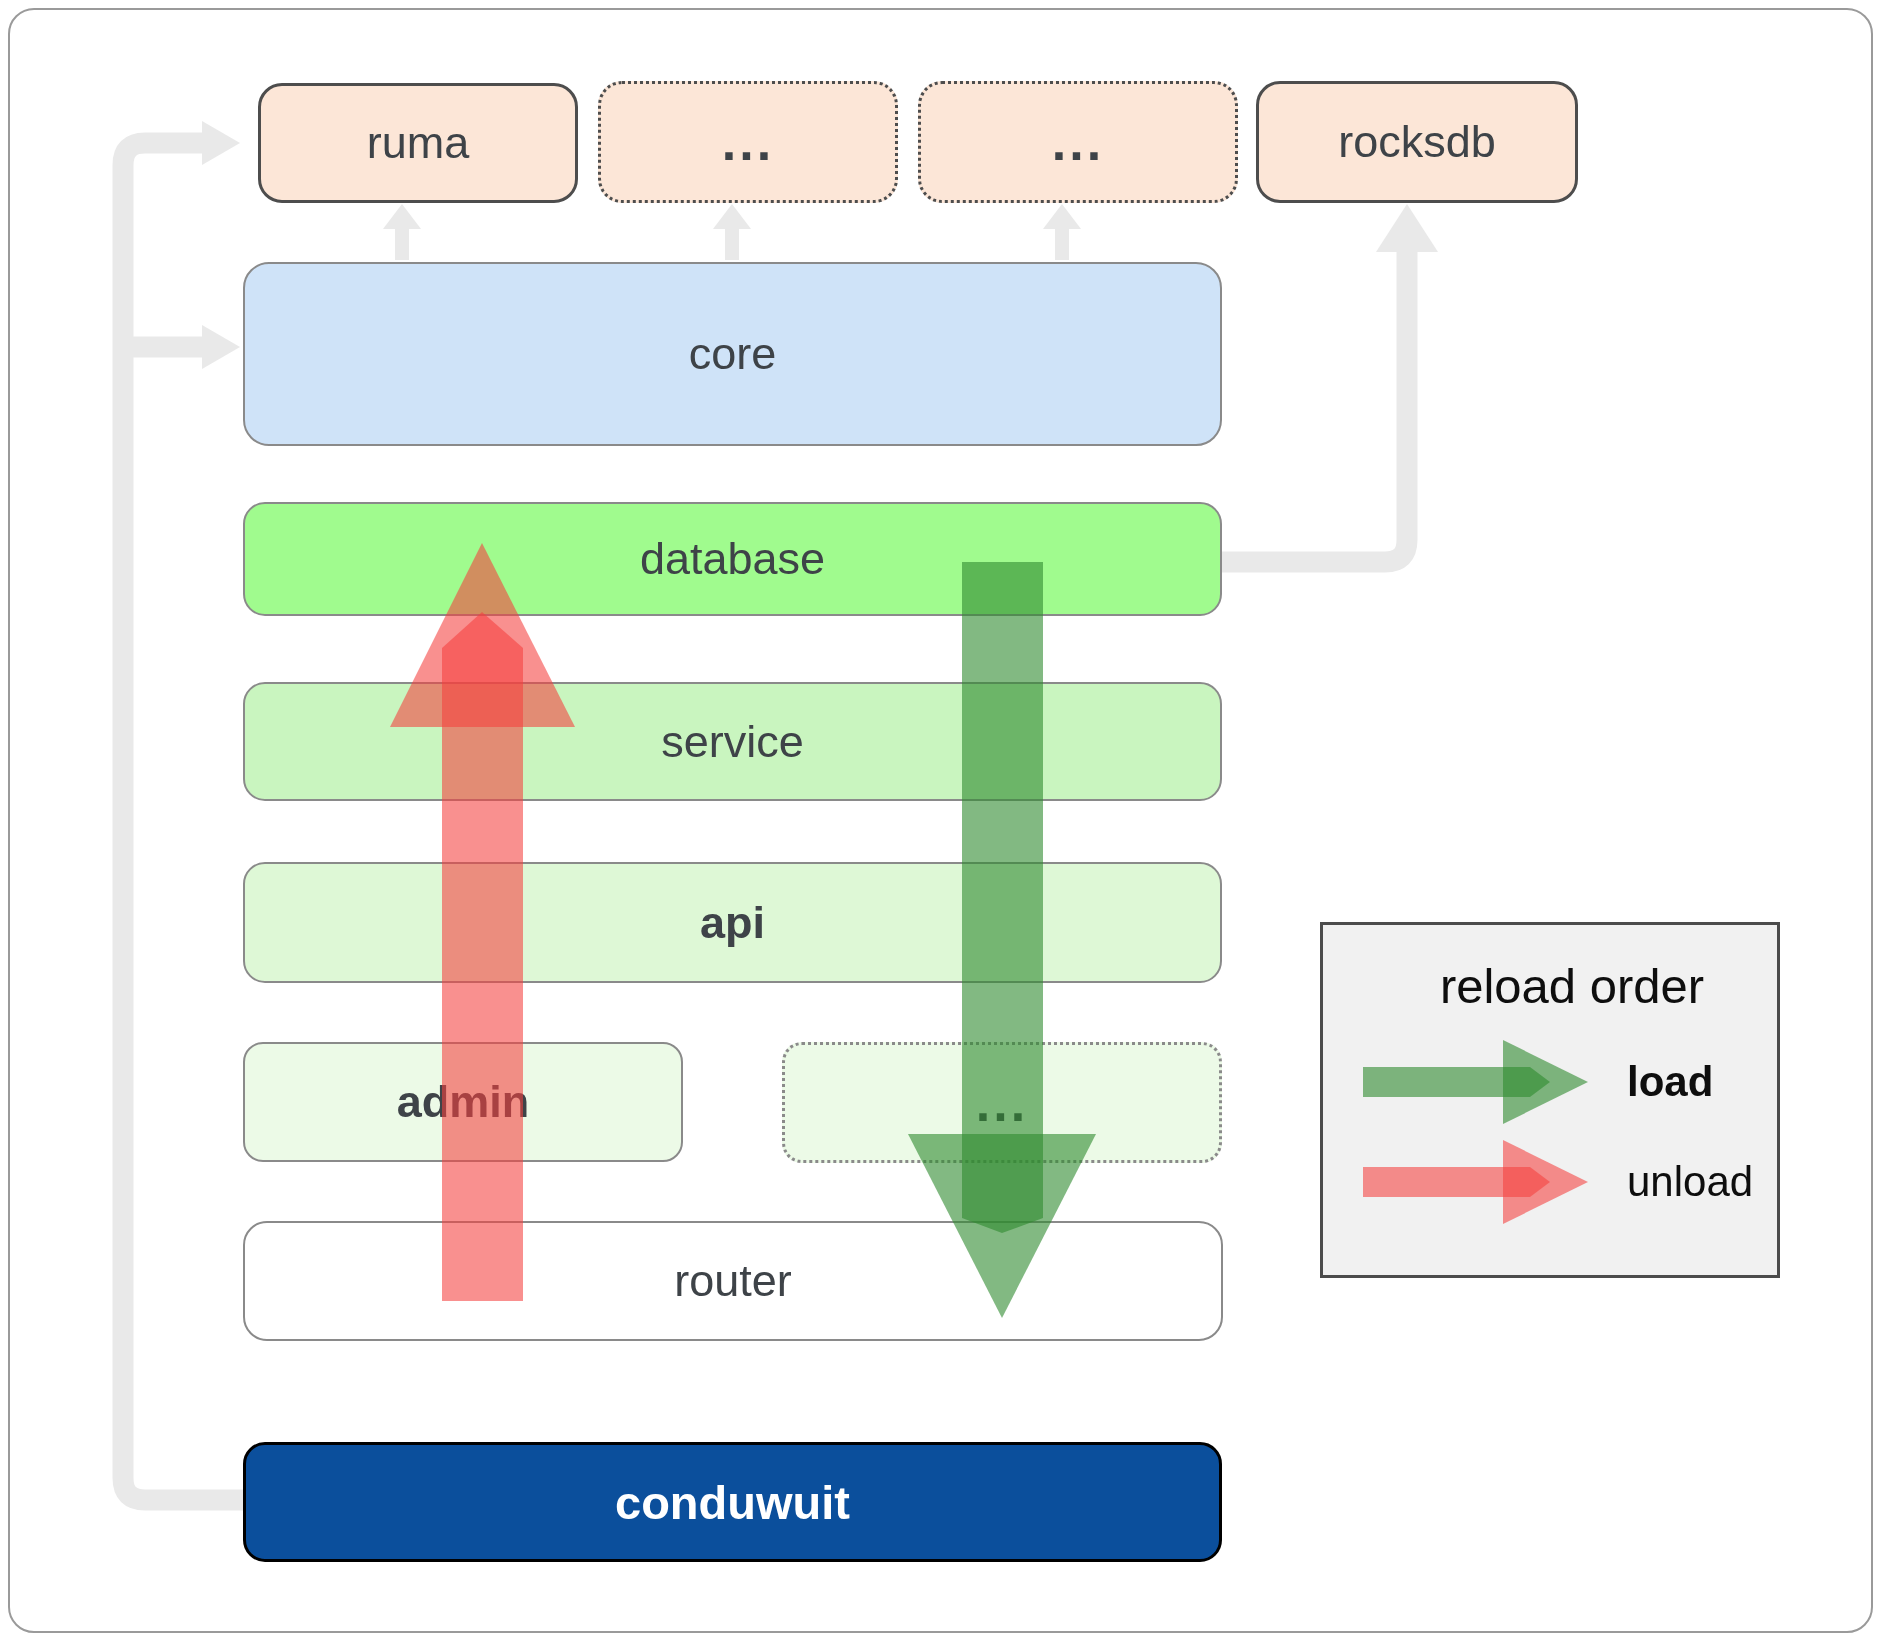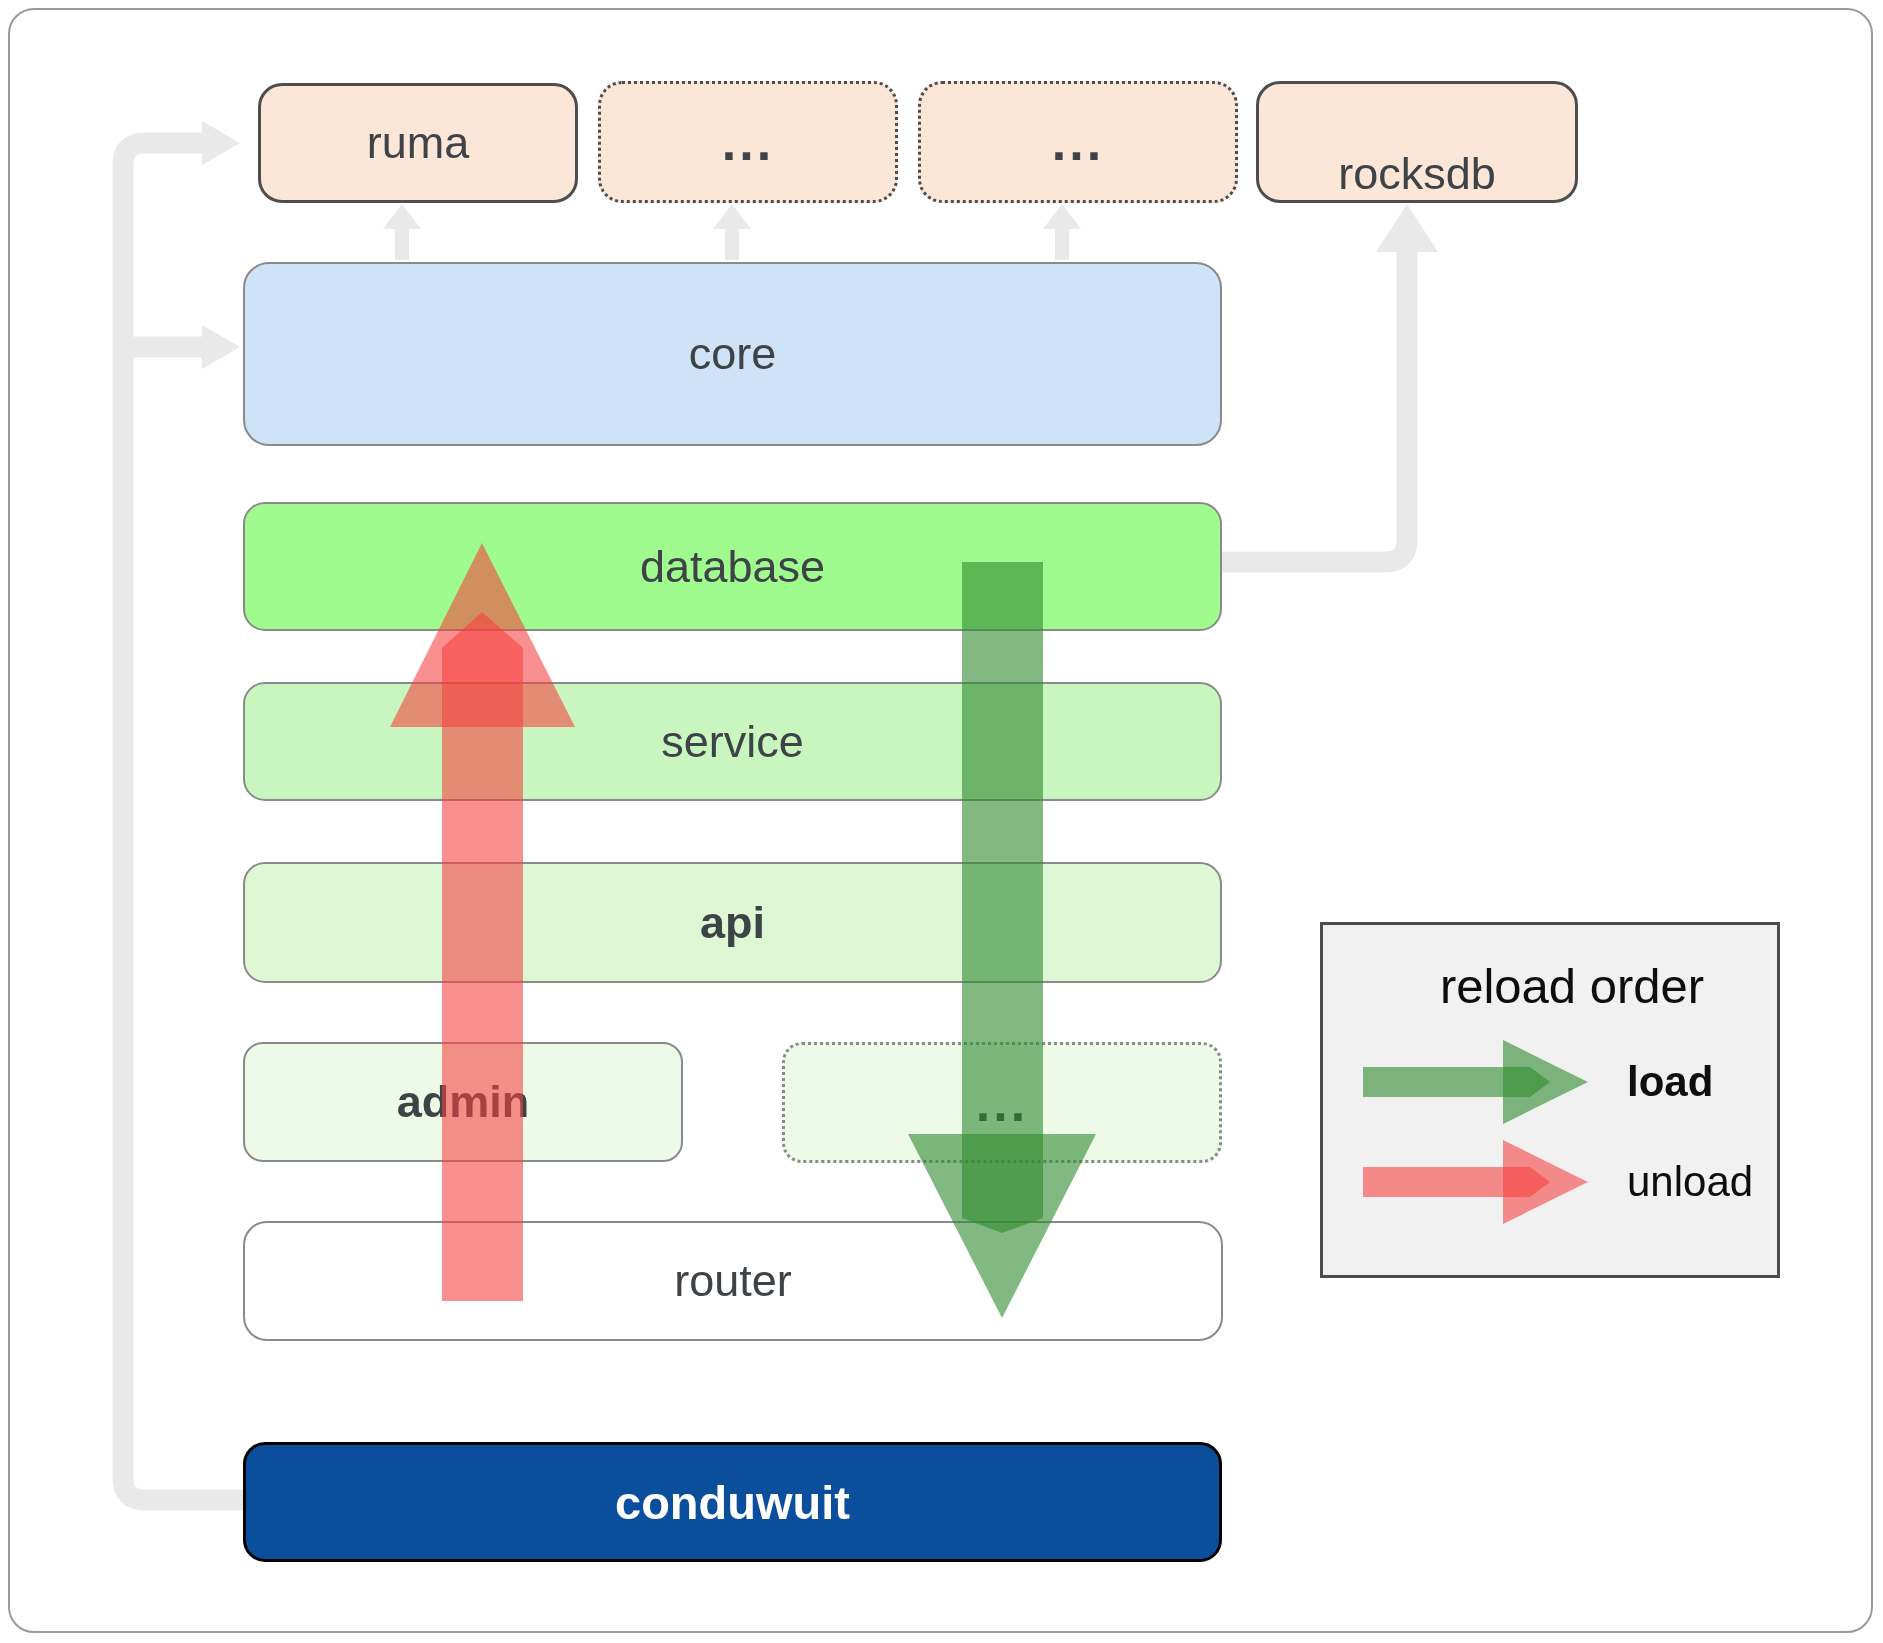--- a/index.html
+++ b/index.html
@@ -5,31 +5,31 @@
   html,body{margin:0;padding:0;background:#ffffff;}
   body{font-family:"Liberation Sans", sans-serif;}
   .canvas{position:relative;width:1883px;height:1643px;background:#fff;overflow:hidden;}
   .frame{position:absolute;left:8px;top:8px;width:1865px;height:1625px;border:2px solid var(--frameBorder);border-radius:26px;box-sizing:border-box;}
   .node{position:absolute;display:flex;align-items:center;justify-content:center;box-sizing:border-box;font-size:45px;color:var(--labelText);}
   .peach{background:var(--peach);margin-left:16px;}
   .solidEdge{border:3px solid var(--darkEdge);border-radius:24px;}
   .dotEdge{border:3px dotted var(--darkEdge);border-radius:24px;}
   .dots{font-weight:bold;font-size:52px;letter-spacing:3px;}
   .node-core{left:243px;top:262px;width:979px;height:184px;background:var(--coreBlue);border:2px solid var(--grayEdge);border-radius:26px;}
-  .node-database{left:243px;top:502px;width:979px;height:129px;background:var(--dbGreen);border:2px solid var(--grayEdge);border-radius:22px;}
+  .node-database{left:243px;top:502px;width:979px;height:114px;background:var(--dbGreen);border:2px solid var(--grayEdge);border-radius:22px;}
   .node-service{left:243px;top:682px;width:979px;height:119px;background:var(--svcGreen);border:2px solid var(--grayEdge);border-radius:22px;}
   .node-api{left:243px;top:862px;width:979px;height:121px;background:var(--apiGreen);border:2px solid var(--grayEdge);border-radius:22px;font-weight:bold;}
   .node-admin{left:243px;top:1042px;width:440px;height:120px;background:var(--palGreen);border:2px solid var(--grayEdge);border-radius:20px;font-weight:bold;}
   .node-dots3{left:782px;top:1042px;width:440px;height:121px;background:var(--palGreen);border:3px dotted var(--grayEdge);border-radius:20px;}
   .node-router{left:243px;top:1221px;width:980px;height:120px;background:#ffffff;border:2px solid var(--grayEdge);border-radius:24px;}
   .node-conduwuit{left:243px;top:1442px;width:979px;height:120px;background:var(--conduBlue);border:3px solid #000;border-radius:22px;color:#fff;font-weight:bold;font-size:47px;}
   .node-ruma{left:242px;top:83px;width:320px;height:120px;}
   .node-dots1{left:582px;top:81px;width:300px;height:122px;}
   .node-dots2{left:902px;top:81px;width:320px;height:122px;}
-  .node-rocksdb{left:1240px;top:81px;width:322px;height:122px;align-items:flex-end;}
+  .node-rocksdb{left:1240px;top:81px;width:322px;height:122px;}
   svg.overlay{position:absolute;left:0;top:0;pointer-events:none;}
   .grayLine{stroke:var(--connGray);stroke-width:21;fill:none;}
   .grayFill{fill:var(--connGray);}
   .redArrow{fill:var(--unloadRed);fill-opacity:0.58;}
   .greenArrow{fill:var(--loadGreen);fill-opacity:0.60;}
   .legend{position:absolute;left:1320px;top:922px;width:460px;height:356px;background:var(--legendBg);border:3px solid var(--legendEdge);box-sizing:border-box;}
   .legend-title{position:absolute;left:1320px;top:958px;width:460px;text-align:center;font-size:49px;color:#0e0e0e;padding-left:22px;}
   .legend-label{position:absolute;font-size:42px;color:#0e0e0e;}
   .legend-label.load{left:1627px;top:1058px;font-weight:bold;}
   .legend-label.unload{left:1627px;top:1158px;}

